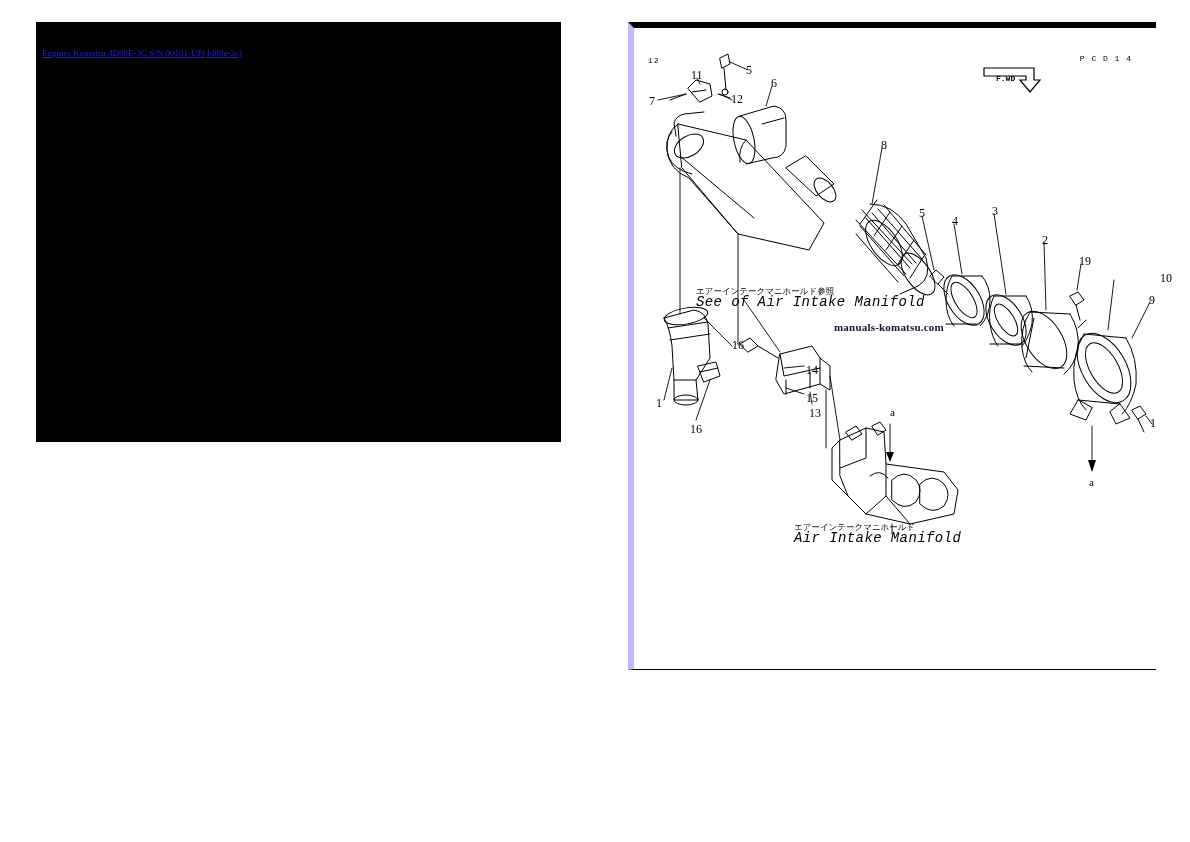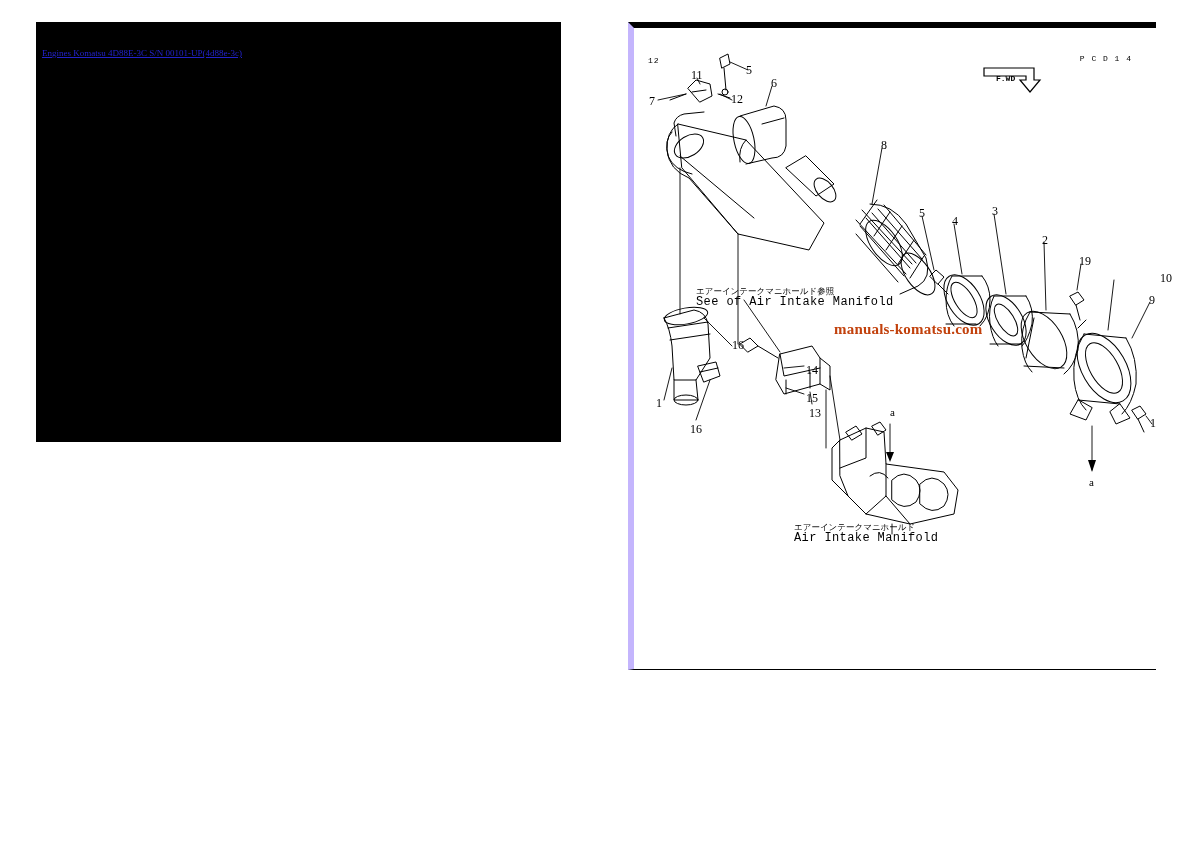--- a/index.html
+++ b/index.html
@@ -64,23 +64,23 @@
     font-family: "Liberation Mono", monospace;
     letter-spacing: 1px;
   }
   .corner-left { left: 14px; top: 28px; }
   .corner-right { right: 24px; top: 26px; text-align: center; }
 
   .watermark {
     position: absolute;
     left: 200px;
     top: 293px;
-    font-size: 15px;
+    font-size: 11px;
     font-weight: bold;
-    color: #c2410c;
+    color: #0f172a;
     font-family: "Liberation Serif", serif;
     letter-spacing: 0.2px;
   }
 
   .callout {
     position: absolute;
     font-size: 12px;
     color: #000;
     font-family: "Liberation Serif", serif;
     font-weight: normal;
@@ -88,22 +88,23 @@
   .jp-label {
     position: absolute;
     font-family: "DejaVu Sans", sans-serif;
     font-size: 8.5px;
     color: #000;
     white-space: nowrap;
     line-height: 11px;
   }
   .jp-label .en {
     font-family: "Liberation Mono", monospace;
-    font-size: 12px;
+    font-size: 14px;
     letter-spacing: 0.4px;
+    font-style: italic;
   }
   .sub-letter {
     position: absolute;
     font-size: 11px;
     font-family: "Liberation Serif", serif;
     font-style: normal;
     color: #000;
   }
   .fwd-label {
     position: absolute;

